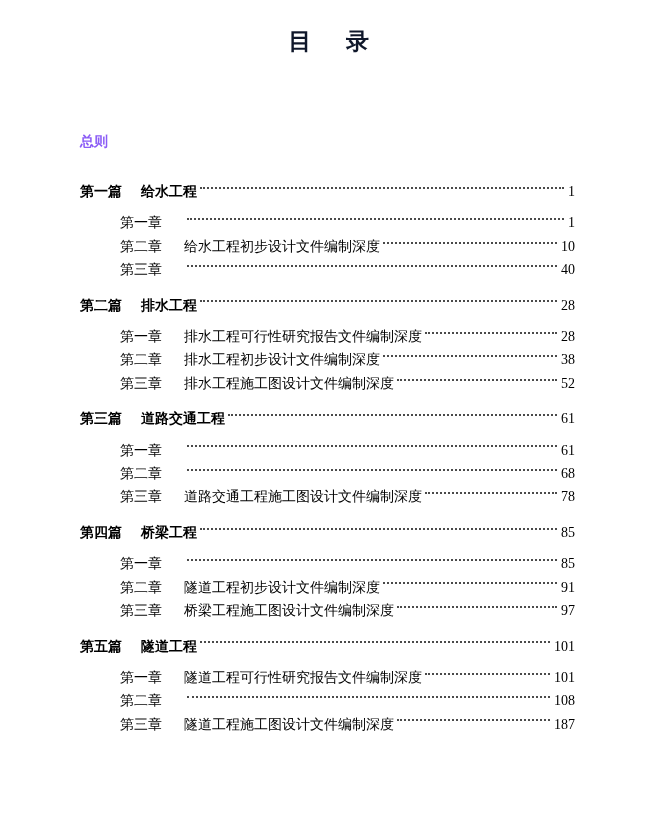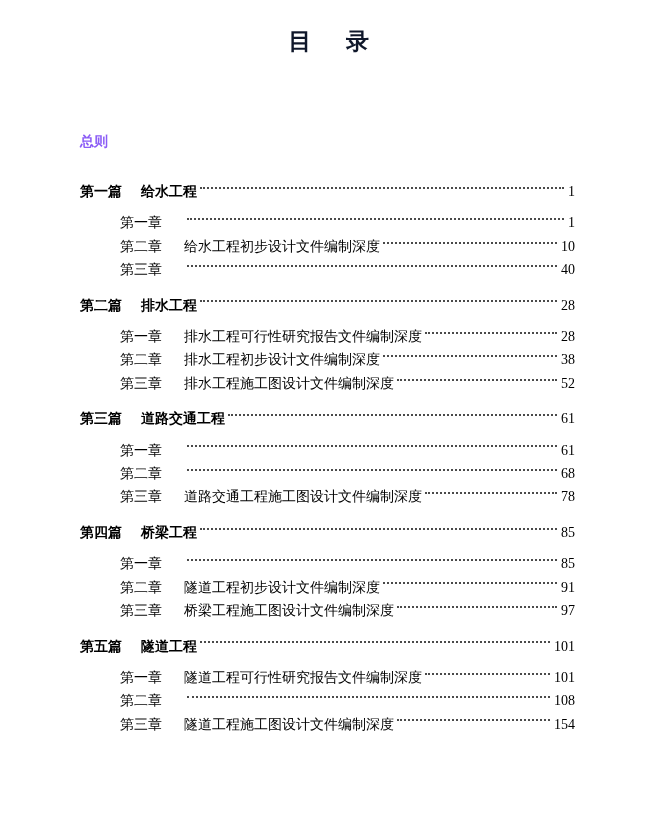--- a/index.html
+++ b/index.html
@@ -197,18 +197,18 @@
       </div>
       <div class="toc-row chapter-row">
         <span class="entry-no">第二章</span>
         <span class="dot-leader"></span>
         <span class="entry-page">108</span>
       </div>
       <div class="toc-row chapter-row">
         <span class="entry-no">第三章</span>
         <span class="entry-title">隧道工程施工图设计文件编制深度</span>
         <span class="dot-leader"></span>
-        <span class="entry-page">154</span>
+        <span class="entry-page">187</span>
       </div>
     </div>
 
   </div>
 </div>
 
 </body></html>

